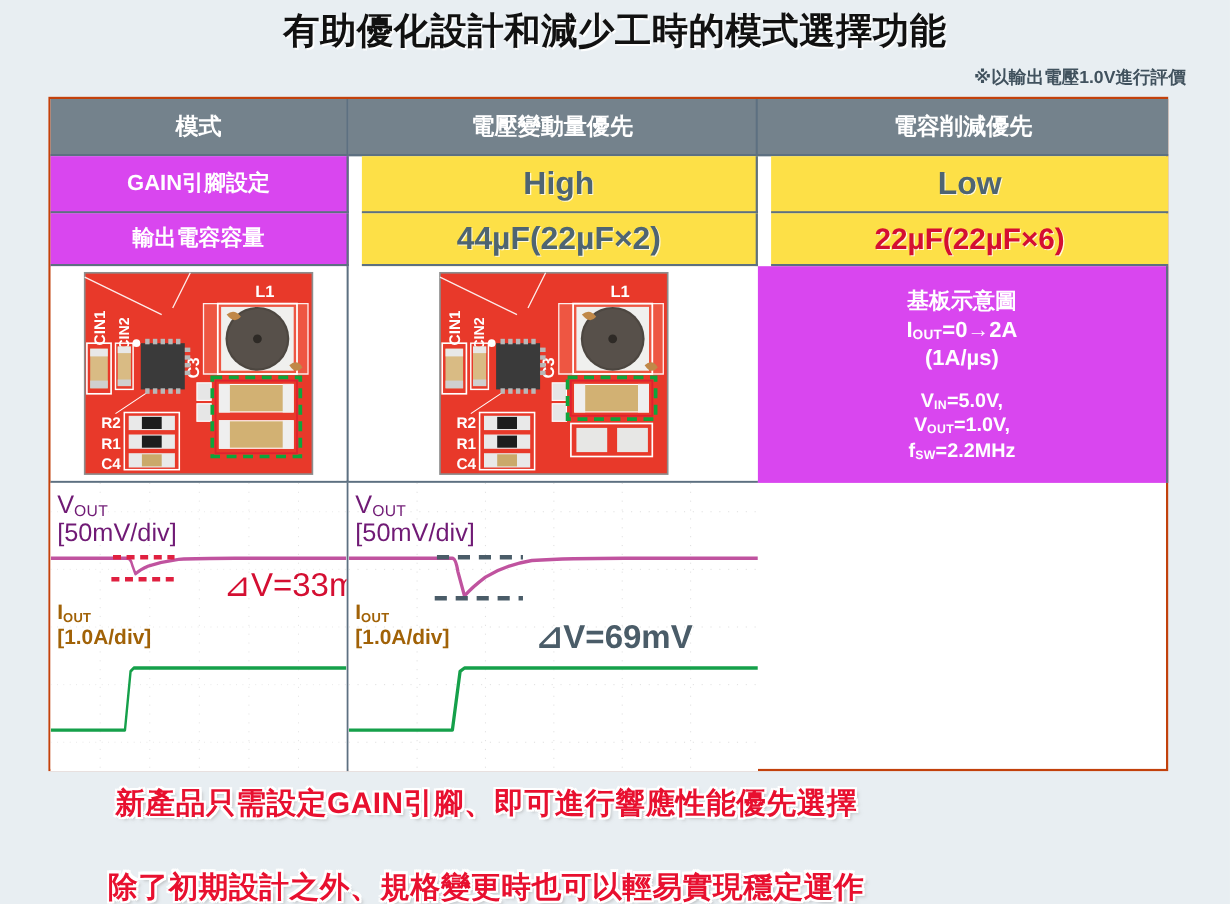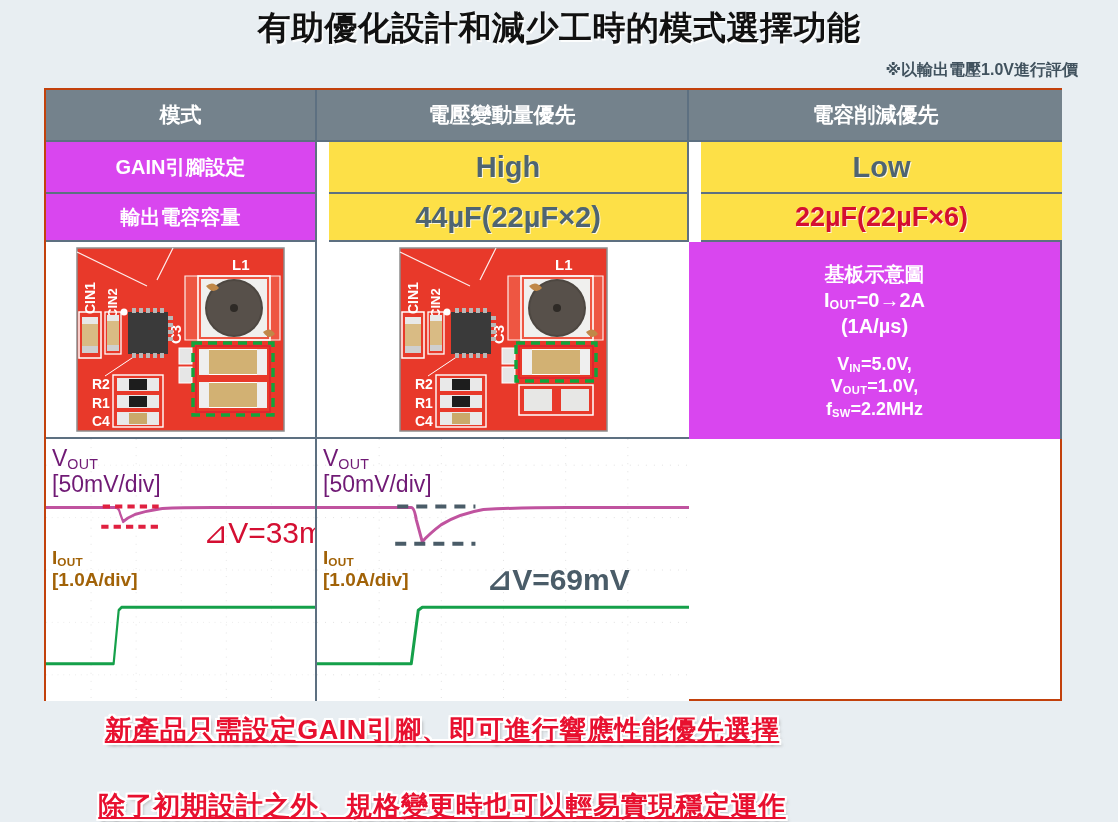--- a/index.html
+++ b/index.html
@@ -76,21 +76,21 @@
 
   
   .footer { position: absolute; left: 0; width: 884px; text-align: center;
             font-size: 27px; font-weight: bold; color: #e8102f;
             letter-spacing: 0.5px;
             text-shadow:
               -2px -2px 0 #fff,  2px -2px 0 #fff,
               -2px  2px 0 #fff,  2px  2px 0 #fff,
               -2px  0   0 #fff,  2px  0   0 #fff,
                0   -2px 0 #fff,  0    2px 0 #fff,
-               3px  3px 3px rgba(150,150,150,.55); text-decoration: underline; }
+               3px  3px 3px rgba(150,150,150,.55); }
   .footer.l1 { top: 712px; }
   .footer.l2 { top: 788px; }
 </style>
 </head>
 <body>
 
 <div id="root">
 
   <div class="title">有助優化設計和減少工時的模式選擇功能</div>
   <div class="subtitle">※以輸出電壓1.0V進行評價</div>

